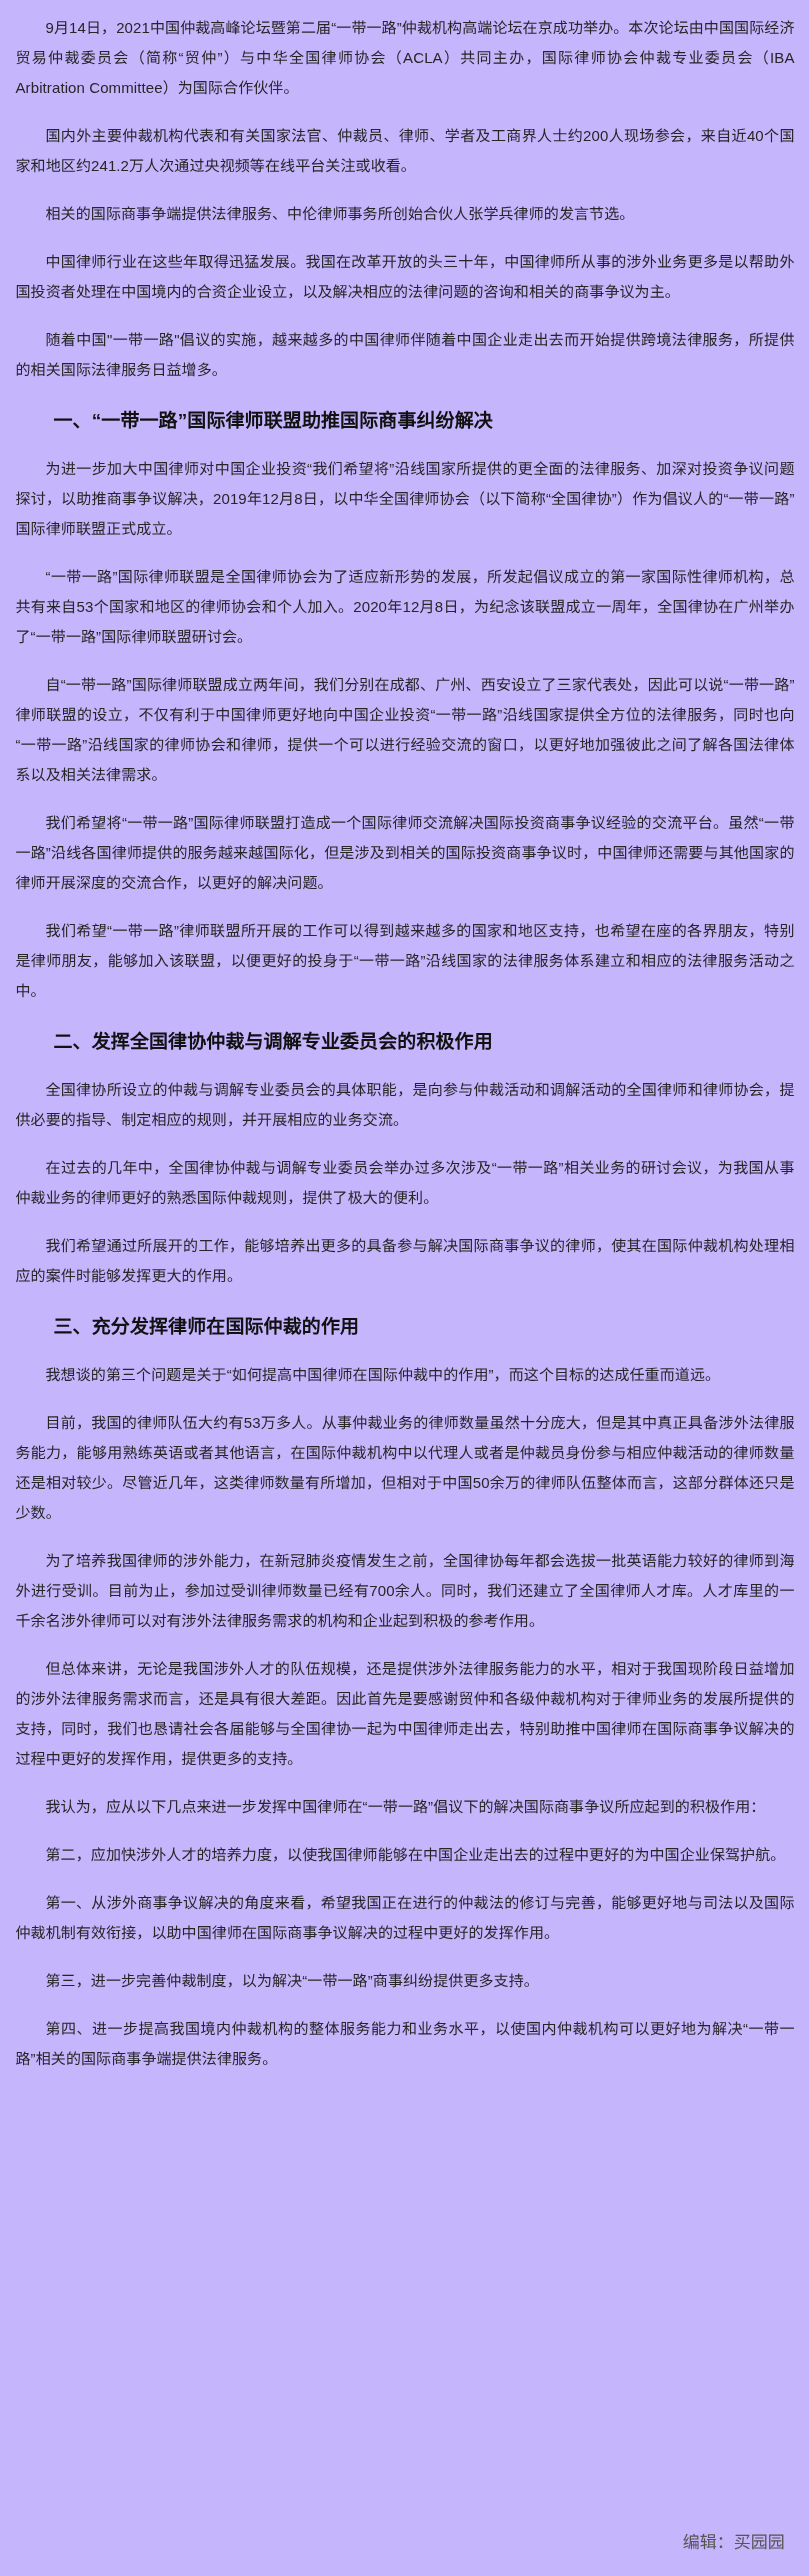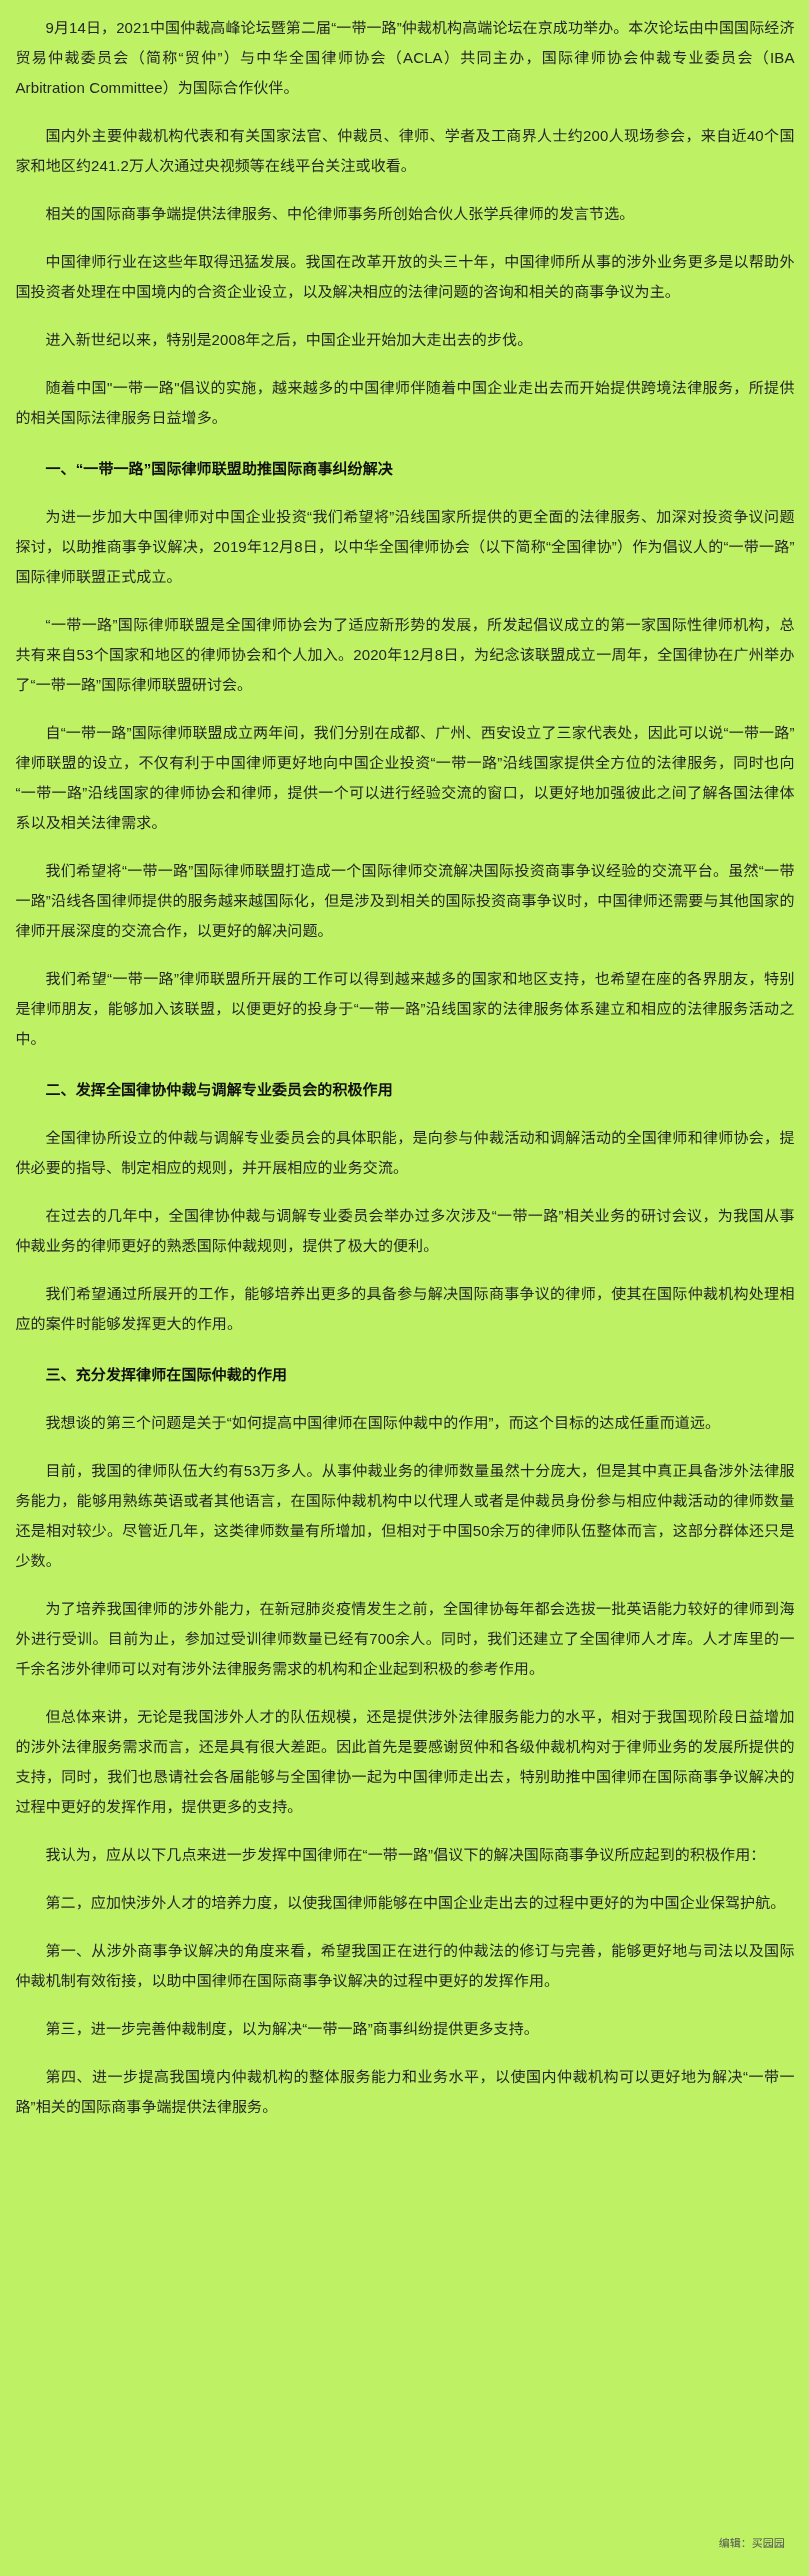--- a/index.html
+++ b/index.html
@@ -10,51 +10,51 @@
   }
   body {
     font-family: "Liberation Sans", "DejaVu Sans", sans-serif;
     color: #1a1a1a;
     -webkit-font-smoothing: antialiased;
   }
   .page {
     width: 810px;
     min-height: 2576px;
     margin: 0 auto;
-    background: #bef264;
+    background: #c4b5fd;
     box-sizing: border-box;
     padding: 12.6px 15.5px 0 15.5px;
     position: relative;
   }
   .article-body {
     width: 779px;
     margin: 0 auto;
   }
   p.para {
     font-size: 15px;
     line-height: 30px;
     color: #262626;
     margin: 0 0 18px 0;
     text-align: justify;
     text-justify: inter-ideograph;
     text-indent: 2em;
     letter-spacing: 0.1px;
     font-weight: 400;
   }
   h2.section-heading {
-    font-size: 15px;
+    font-size: 19px;
     line-height: 30px;
     font-weight: bold;
     color: #111111;
     margin: 21px 0 18px 0;
     text-indent: 2em;
     letter-spacing: 0.1px;
   }
   .footer-credit {
-    font-size: 11px;
+    font-size: 17px;
     line-height: 18px;
     color: #555555;
     text-align: right;
     margin: 0;
     padding: 0 9.8px 12.6px 0;
     position: absolute;
     right: 15.5px;
     bottom: 11.2px;
   }
   .spacer-bottom {
@@ -65,21 +65,20 @@
 <body>
 
 <div class="page">
 
   <article class="article-body">
 
     <p class="para">9月14日，2021中国仲裁高峰论坛暨第二届“一带一路”仲裁机构高端论坛在京成功举办。本次论坛由中国国际经济贸易仲裁委员会（简称“贸仲”）与中华全国律师协会（ACLA）共同主办，国际律师协会仲裁专业委员会（IBA Arbitration Committee）为国际合作伙伴。</p>
     <p class="para">国内外主要仲裁机构代表和有关国家法官、仲裁员、律师、学者及工商界人士约200人现场参会，来自近40个国家和地区约241.2万人次通过央视频等在线平台关注或收看。</p>
     <p class="para">相关的国际商事争端提供法律服务、中伦律师事务所创始合伙人张学兵律师的发言节选。</p>
     <p class="para">中国律师行业在这些年取得迅猛发展。我国在改革开放的头三十年，中国律师所从事的涉外业务更多是以帮助外国投资者处理在中国境内的合资企业设立，以及解决相应的法律问题的咨询和相关的商事争议为主。</p>
-    <p class="para">进入新世纪以来，特别是2008年之后，中国企业开始加大走出去的步伐。</p>
     <p class="para">随着中国"一带一路"倡议的实施，越来越多的中国律师伴随着中国企业走出去而开始提供跨境法律服务，所提供的相关国际法律服务日益增多。</p>
 
     <h2 class="section-heading">一、“一带一路”国际律师联盟助推国际商事纠纷解决</h2>
     <p class="para">为进一步加大中国律师对中国企业投资“我们希望将”沿线国家所提供的更全面的法律服务、加深对投资争议问题探讨，以助推商事争议解决，2019年12月8日，以中华全国律师协会（以下简称“全国律协”）作为倡议人的“一带一路”国际律师联盟正式成立。</p>
     <p class="para">“一带一路”国际律师联盟是全国律师协会为了适应新形势的发展，所发起倡议成立的第一家国际性律师机构，总共有来自53个国家和地区的律师协会和个人加入。2020年12月8日，为纪念该联盟成立一周年，全国律协在广州举办了“一带一路”国际律师联盟研讨会。</p>
     <p class="para">自“一带一路”国际律师联盟成立两年间，我们分别在成都、广州、西安设立了三家代表处，因此可以说“一带一路”律师联盟的设立，不仅有利于中国律师更好地向中国企业投资“一带一路”沿线国家提供全方位的法律服务，同时也向“一带一路”沿线国家的律师协会和律师，提供一个可以进行经验交流的窗口，以更好地加强彼此之间了解各国法律体系以及相关法律需求。</p>
     <p class="para">我们希望将“一带一路”国际律师联盟打造成一个国际律师交流解决国际投资商事争议经验的交流平台。虽然“一带一路”沿线各国律师提供的服务越来越国际化，但是涉及到相关的国际投资商事争议时，中国律师还需要与其他国家的律师开展深度的交流合作，以更好的解决问题。</p>
     <p class="para">我们希望“一带一路”律师联盟所开展的工作可以得到越来越多的国家和地区支持，也希望在座的各界朋友，特别是律师朋友，能够加入该联盟，以便更好的投身于“一带一路”沿线国家的法律服务体系建立和相应的法律服务活动之中。</p>
 
     <h2 class="section-heading">二、发挥全国律协仲裁与调解专业委员会的积极作用</h2>

